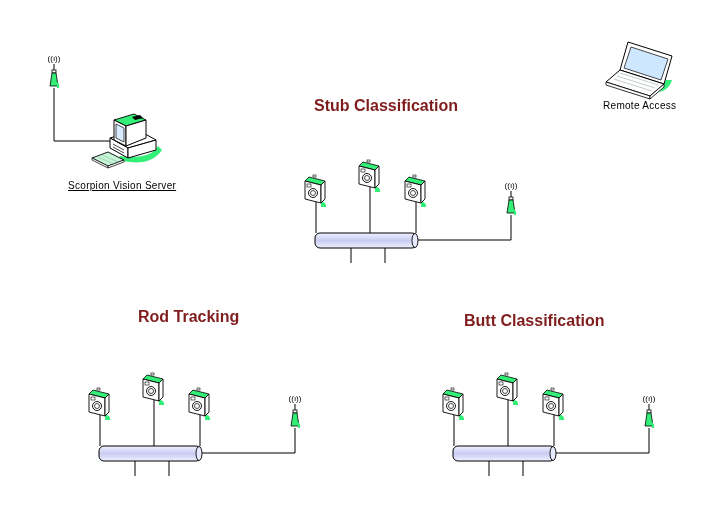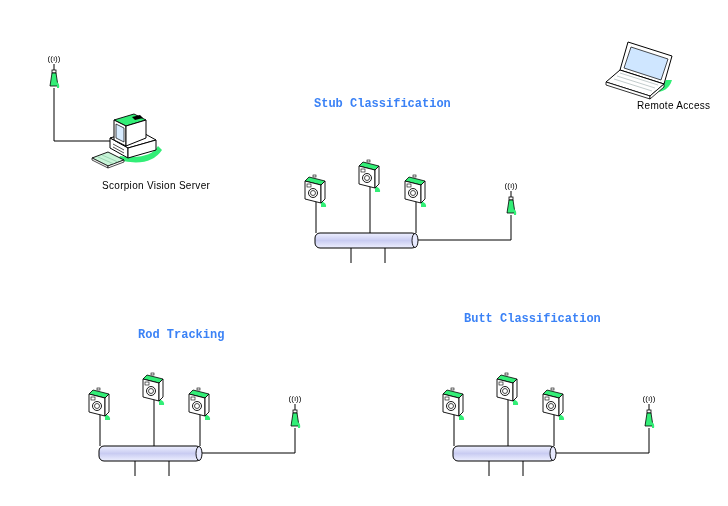--- a/index.html
+++ b/index.html
@@ -1,19 +1,19 @@
 <!DOCTYPE html>
 <html><head>
 <meta charset="utf-8">
 <style>
   html, body { margin: 0; padding: 0; background: #ffffff; }
   body { width: 728px; height: 506px; position: relative; overflow: hidden; font-family: "Liberation Sans", sans-serif; }
   #canvas { position: absolute; left: 0; top: 0; }
-  .title { position: absolute; font-family: Liberation Mono, monospace; font-weight: bold; font-size: 12px; color: #3b82f6; white-space: nowrap; }
-  .caption { position: absolute; font-family: "Liberation Sans", sans-serif; font-size: 10px; color: #000; white-space: nowrap; letter-spacing: 0.3px; margin-left: 34px; }
+  .title { position: absolute; font-family: Liberation Sans, sans-serif; font-weight: bold; font-size: 16px; color: #7f1d1d; white-space: nowrap; }
+  .caption { position: absolute; font-family: "Liberation Sans", sans-serif; font-size: 10px; color: #000; white-space: nowrap; letter-spacing: 0.3px; }
 </style>
 </head>
 <body>
 
 <svg id="canvas" width="728" height="506" viewBox="0 0 728 506">
   <defs>
     <linearGradient id="busGrad" x1="0" y1="0" x2="0" y2="1">
       <stop offset="0" stop-color="#eef0ff"></stop>
       <stop offset="0.5" stop-color="#c9ccf2"></stop>
       <stop offset="1" stop-color="#eef0ff"></stop>
@@ -144,17 +144,17 @@
         <g transform="translate(509,401)">
           <use href="#camera-sym"></use>
         </g>
         <g transform="translate(555,416)">
           <use href="#camera-sym"></use>
         </g>
       </g>
     </g>
 </svg>
 
-<div class="caption" style="left:68px; top:180px;">Scorpion Vision Server</div>
+<div class="caption" style="left:68px; top:180px;text-decoration:underline;">Scorpion Vision Server</div>
 <div class="caption" style="left:603px; top:100px;">Remote Access</div>
 <div class="title" style="left:314px; top:97px;">Stub Classification</div>
-<div class="title" style="left:114px; top:328px;padding-left:24px;">Rod Tracking</div>
+<div class="title" style="left:114px; top:308px;padding-left:24px;">Rod Tracking</div>
 <div class="title" style="left:452px; top:312px;margin-left:12px;">Butt Classification</div>
 
 </body></html>

